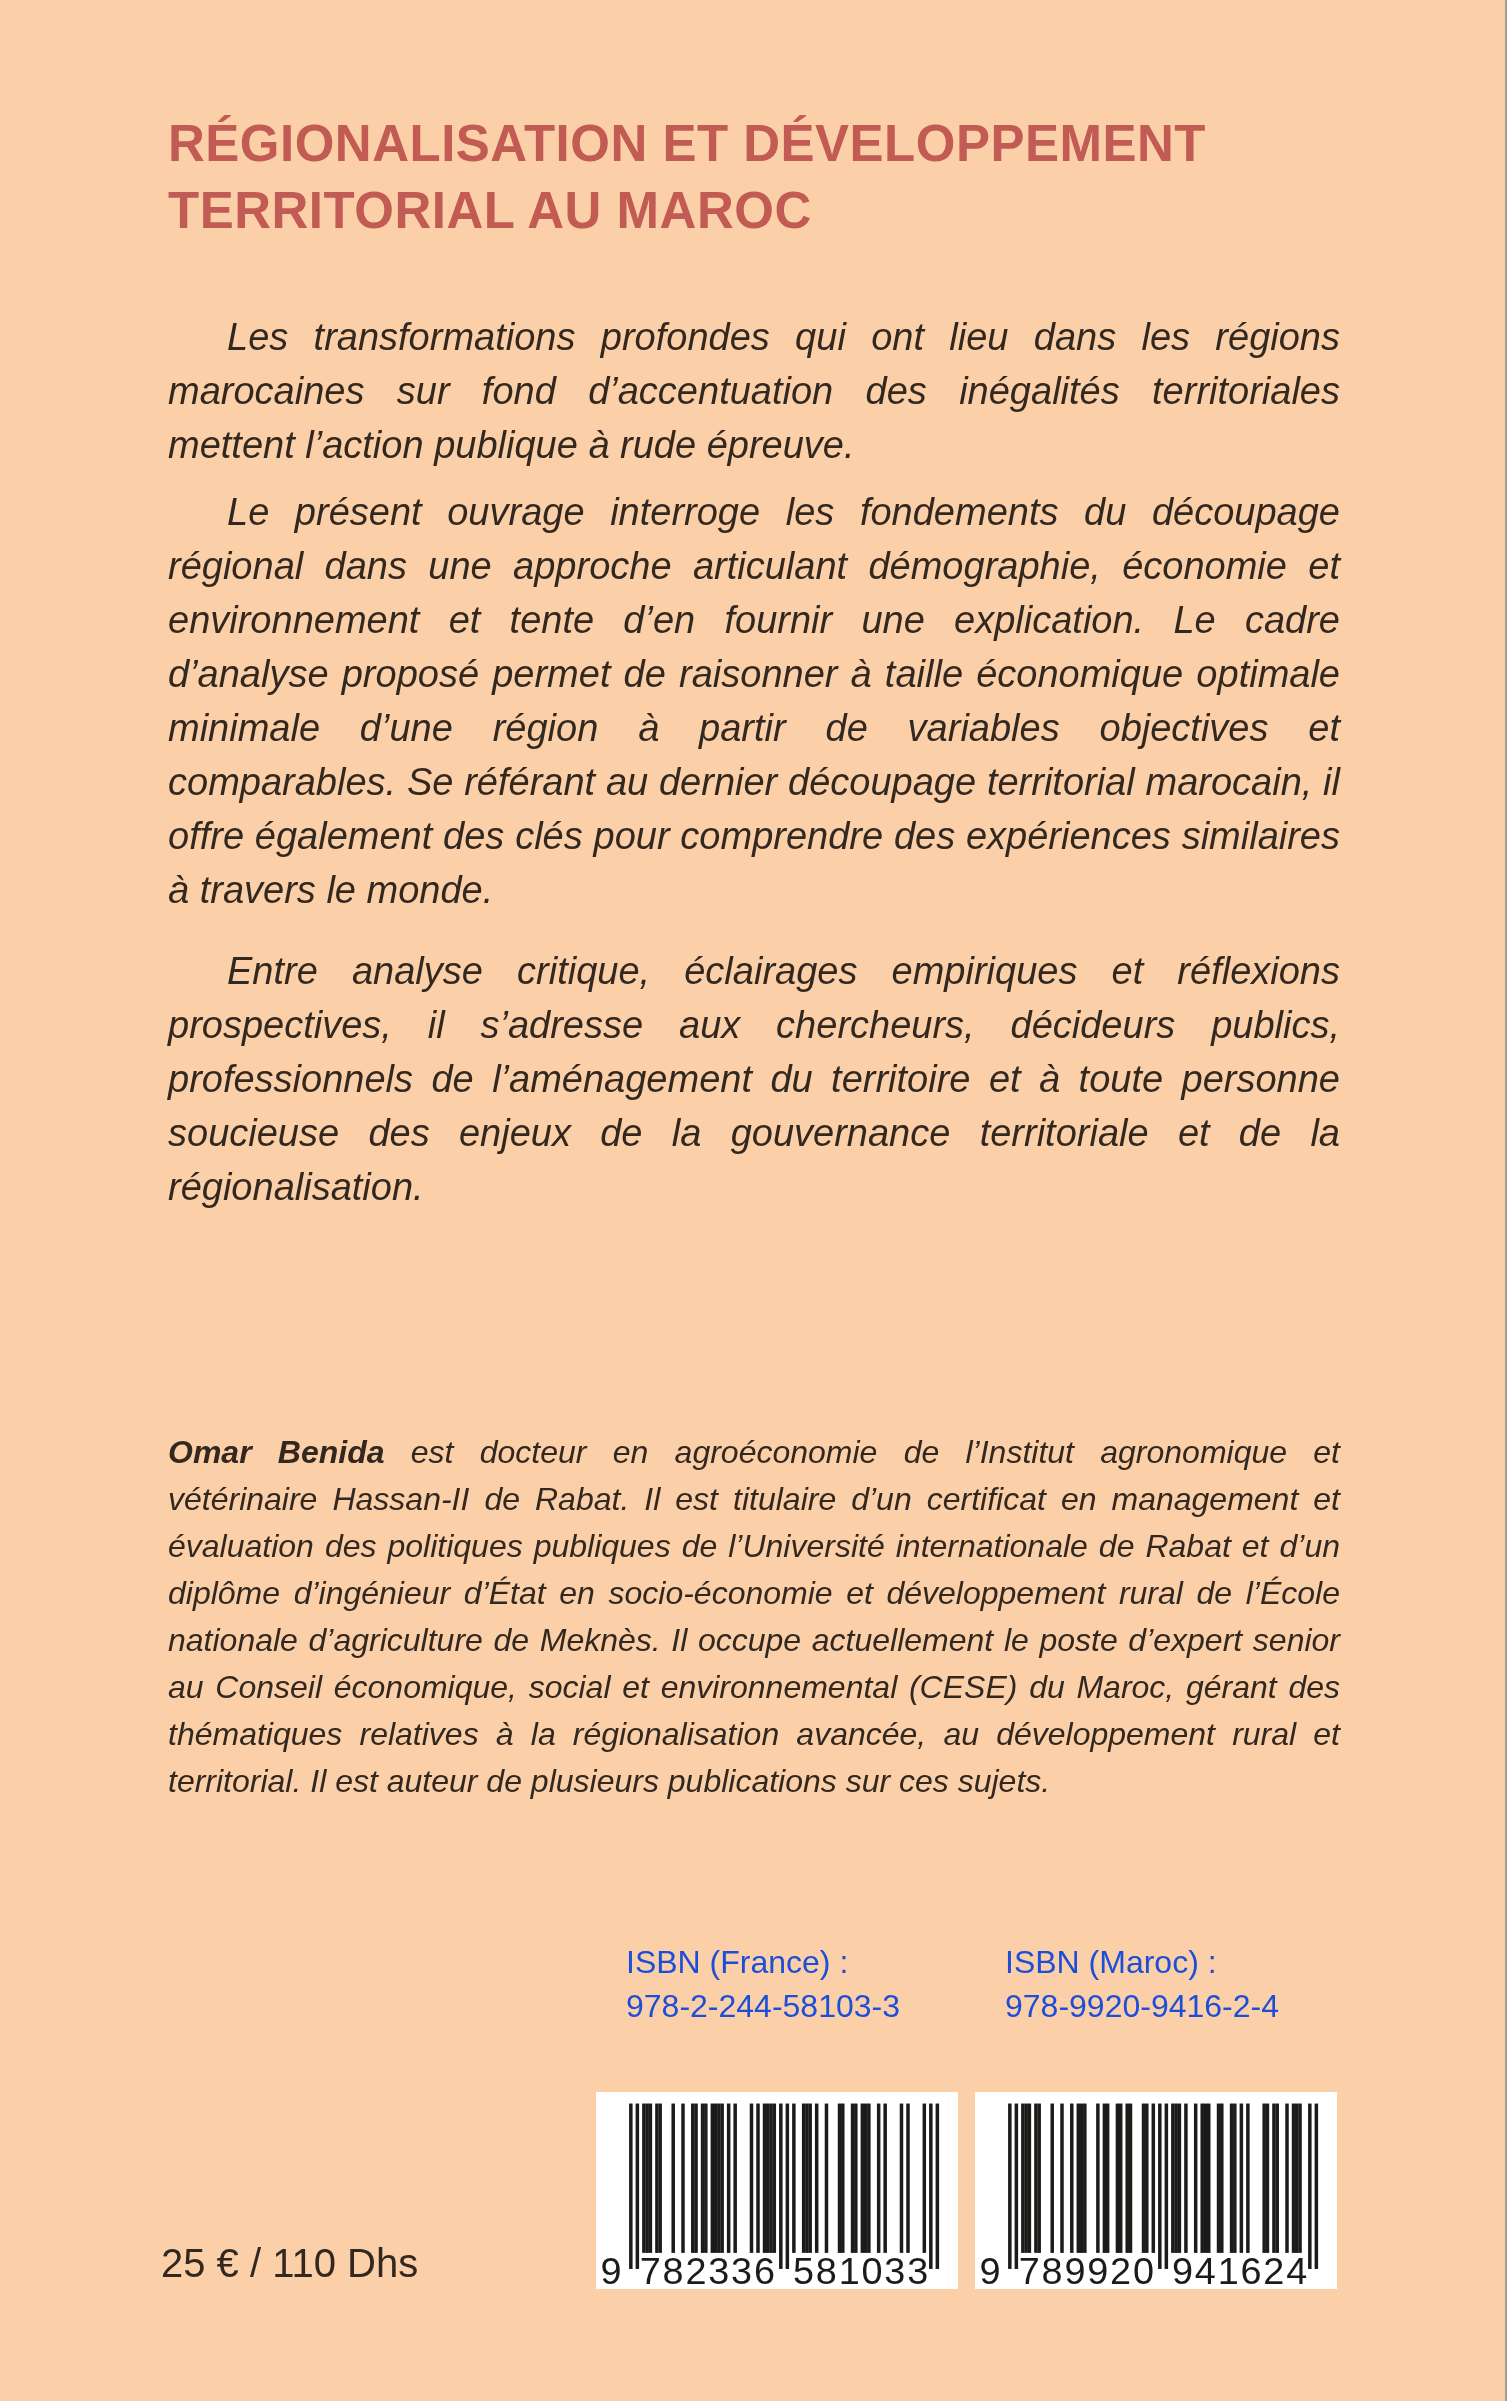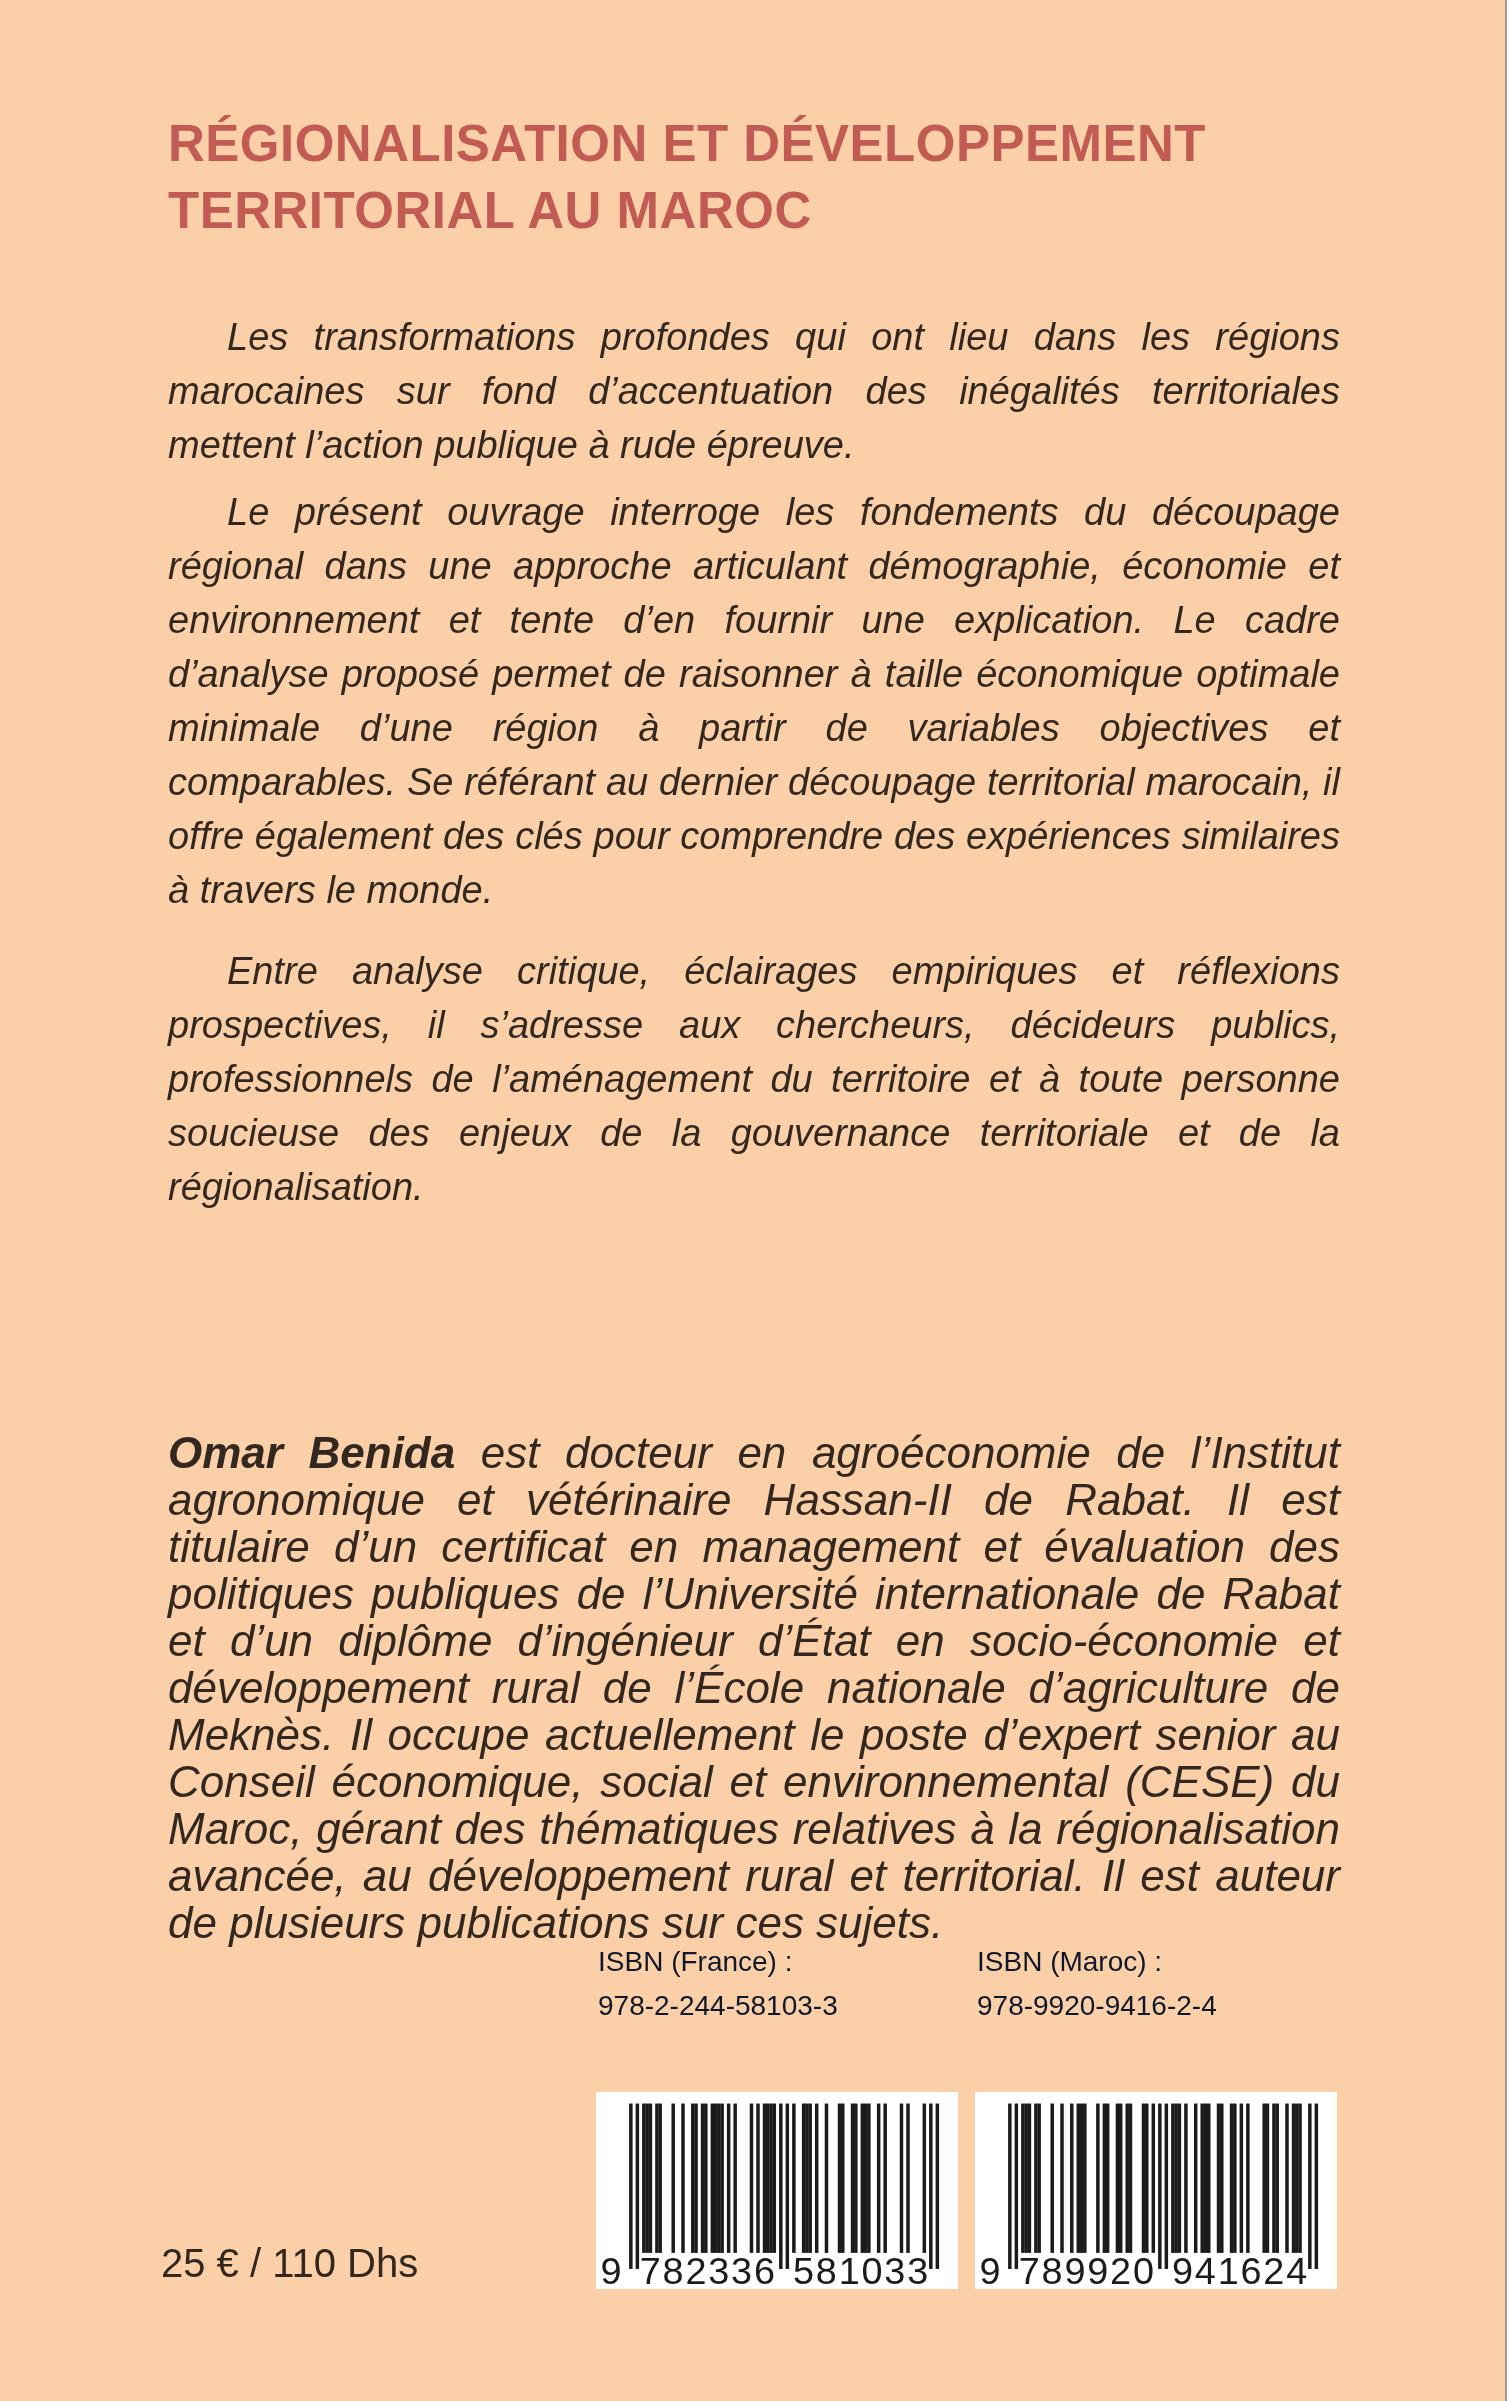--- a/index.html
+++ b/index.html
@@ -23,31 +23,32 @@
     position:absolute; left:168px; top:310px; width:1172px;
     font-size:38px; line-height:54px;
     color:#33281f;
     text-align:justify;
   }
   .blurb p { margin:0 0 13.2px 0; text-indent:59px;font-style:italic; }
   .blurb p.last-para { margin-top:27px; }
 
   .bio {
     position:absolute; left:168px; top:1429px; width:1172px;
-    font-size:44px; line-height:47px;
+    font-size:32px; line-height:47px;
     font-style:italic;
     color:#33281f;
     text-align:justify;
   }
   .bio strong { font-weight:bold; }
 
   .isbn-block {
     position:absolute; top:1940px;
-    font-size:28px; line-height:44px;
-    color:#0f172a;
+    font-size:32px; line-height:44px;
+    color:#1d4ed8;
+    margin-left:28px;
   }
   .isbn-france { left:598px; }
   .isbn-maroc  { left:977px; }
 
   .barcode-box {
     position:absolute; top:2092px;
     width:362px; height:197px;
     background:#ffffff;
   }
   .barcode-box.first  { left:596px; }

